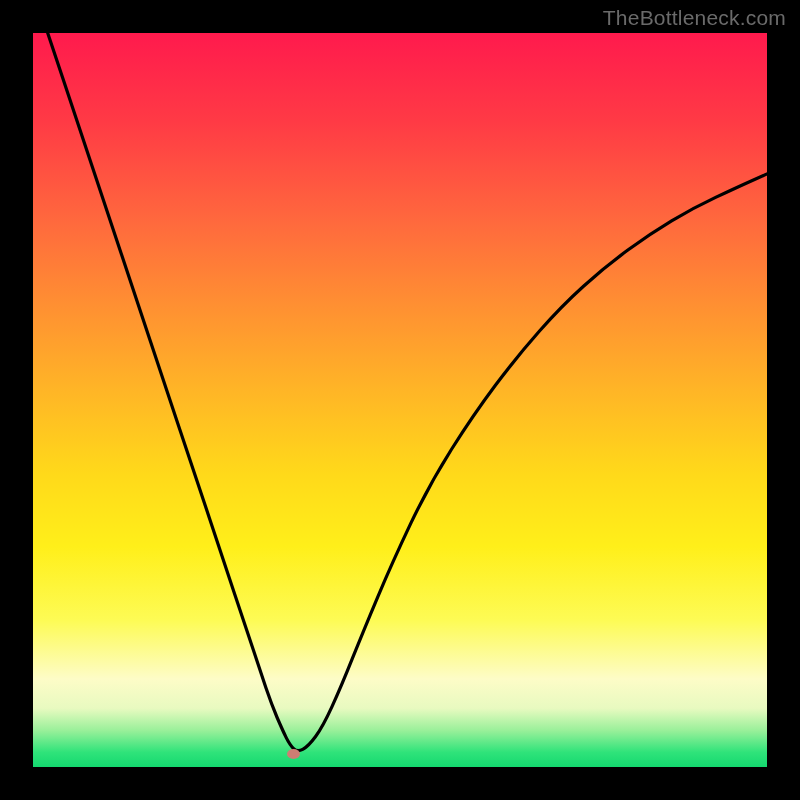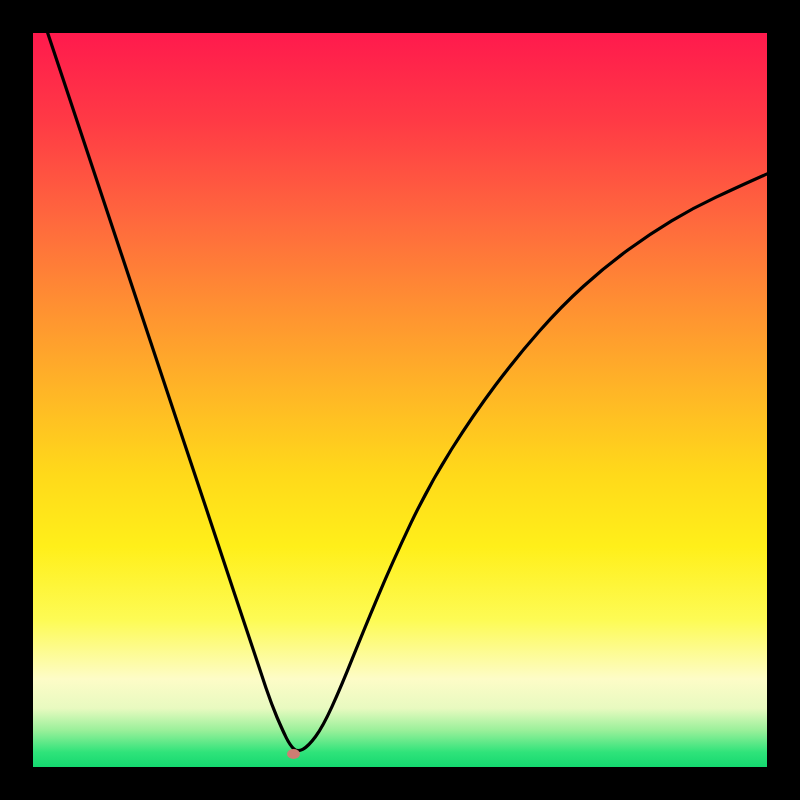--- a/index.html
+++ b/index.html
@@ -66,13 +66,14 @@
 </head>
 <body>
 
 <div class="frame">
   <div class="plot">
     <svg class="curve" viewBox="0 0 734 734" preserveAspectRatio="none">
       <path id="curve-path" d="M 14.7 0.0 Q 14.7 0.0 29.4 44.0 Q 44.0 88.1 58.7 132.1 Q 73.4 176.2 88.1 220.2 Q 102.8 264.2 117.4 308.3 Q 132.1 352.3 146.8 396.4 Q 161.5 440.4 176.2 484.4 Q 190.8 528.5 201.8 561.5 Q 212.9 594.5 220.2 616.6 Q 227.5 638.6 233.0 655.1 Q 238.6 671.6 244.1 684.5 Q 249.6 697.3 253.2 704.6 Q 256.9 712.0 260.6 715.6 Q 264.2 719.3 269.7 716.4 Q 275.3 713.4 282.6 703.5 Q 289.9 693.6 299.1 673.4 Q 308.3 653.3 319.3 625.7 Q 330.3 598.2 345.0 563.3 Q 359.7 528.5 378.0 489.9 Q 396.4 451.4 418.4 416.5 Q 440.4 381.7 462.4 352.3 Q 484.4 323.0 506.5 298.0 Q 528.5 273.0 550.5 253.2 Q 572.5 233.4 594.5 217.3 Q 616.6 201.1 638.6 187.9 Q 660.6 174.7 682.6 164.4 Q 704.6 154.1 719.3 147.5 T 734.0 140.9" fill="none" stroke="#000" stroke-width="3.2" stroke-linecap="round" stroke-linejoin="round"></path>
     </svg>
     <div id="marker" class="dot" style="left: 254.07px; top: 715.788px;"></div>
   </div>
+  <div class="watermark">TheBottleneck.com</div>
 </div>
 
 </body></html>

